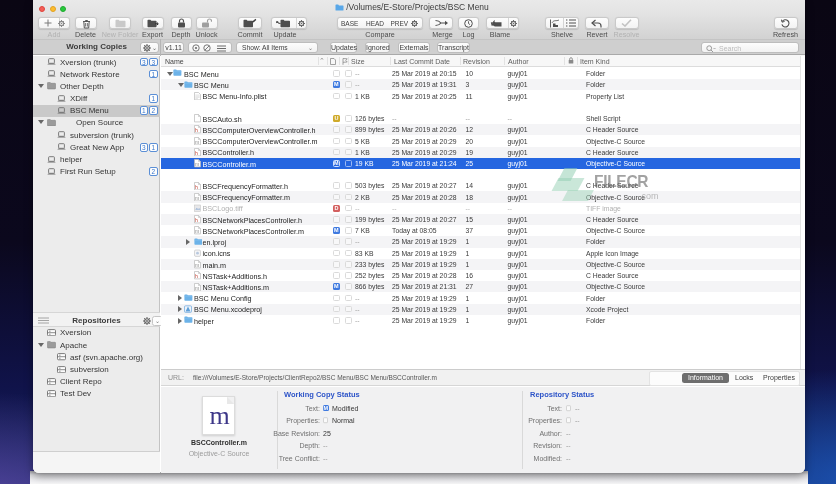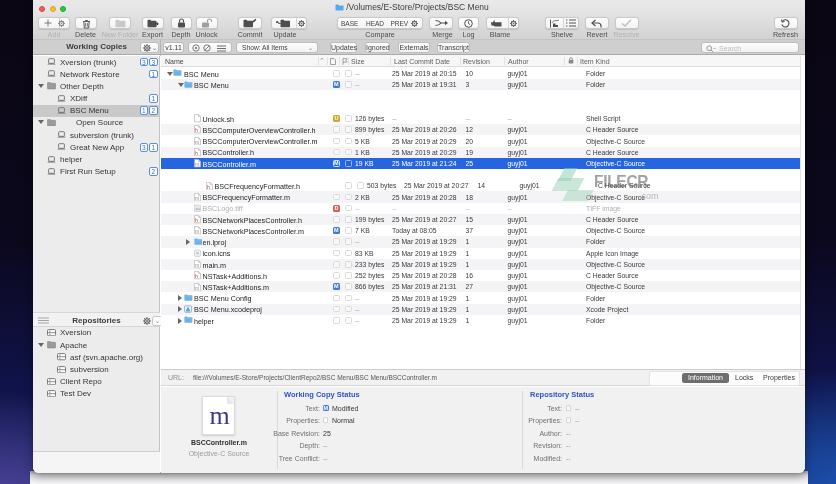--- a/index.html
+++ b/index.html
@@ -551,28 +551,46 @@
         </div>
         <div class="nm" style="left:33px;">BSC Menu</div>
         <div class="sbadge bM" style="left:172px;">M</div>
         <div class="cbox" style="left:184px;"></div>
         <div class="cell dash" style="left:194px;">--</div>
         <div class="cell" style="left:231px;">25 Mar 2019 at 19:31</div>
         <div class="cell" style="left:304.5px;">3</div>
         <div class="cell" style="left:346.5px;">guyj01</div>
         <div class="cell" style="left:425px;">Folder</div>
       </div>
+      <div class="lrow" style="top:22.44px;">
+        <div class="abs" style="left:32.5px;top:1.4px;">
+          <svg width="7" height="8.4" viewBox="0 0 7 8.4">
+            <path d="M0.5 0.5h4l2 2v5.4h-6z" fill="#fff" stroke="#b9b9b9" stroke-width="0.7"></path>
+            <g stroke="#c9c9c9" stroke-width="0.5">
+              <path d="M1.3 3h4.4M1.3 4.2h4.4M1.3 5.4h4.4M1.3 6.6h2.6"></path>
+            </g>
+          </svg>
+        </div>
+        <div class="nm" style="left:41.5px;">BSC Menu-Info.plist</div>
+        <div class="cbox" style="left:172px;"></div>
+        <div class="cbox" style="left:184px;"></div>
+        <div class="cell" style="left:194px;">1 KB</div>
+        <div class="cell" style="left:231px;">25 Mar 2019 at 20:25</div>
+        <div class="cell" style="left:304.5px;">11</div>
+        <div class="cell" style="left:346.5px;">guyj01</div>
+        <div class="cell" style="left:425px;">Property List</div>
+      </div>
       <div class="lrow" style="top:44.88px;">
         <div class="abs" style="left:32.5px;top:1.4px;">
           <svg width="7" height="8.4" viewBox="0 0 7 8.4">
             <path d="M0.5 0.5h4l2 2v5.4h-6z" fill="#fff" stroke="#b9b9b9" stroke-width="0.7"></path>
             <path d="M4.5 0.5v2h2" fill="none" stroke="#b9b9b9" stroke-width="0.6"></path>
           </svg>
         </div>
-        <div class="nm" style="left:41.5px;">Unlock.sh</div>
+        <div class="nm" style="left:41.5px;">BSCAuto.sh</div>
         <div class="sbadge bU" style="left:172px;">U</div>
         <div class="cbox" style="left:184px;"></div>
         <div class="cell" style="left:194px;">126 bytes</div>
         <div class="cell dash" style="left:231px;">--</div>
         <div class="cell dash" style="left:304.5px;">--</div>
         <div class="cell dash" style="left:346.5px;">--</div>
         <div class="cell" style="left:425px;">Shell Script</div>
       </div>
       <div class="lrow alt" style="top:56.1px;">
         <div class="abs" style="left:32.5px;top:1.4px;">
@@ -635,21 +653,21 @@
         </div>
         <div class="nm" style="left:41.5px;">BSCController.m</div>
         <div class="sbadge bM" style="left:172px;">M</div>
         <div class="cbox" style="left:184px;"></div>
         <div class="cell" style="left:194px;">19 KB</div>
         <div class="cell" style="left:231px;">25 Mar 2019 at 21:24</div>
         <div class="cell" style="left:304.5px;">25</div>
         <div class="cell" style="left:346.5px;">guyj01</div>
         <div class="cell" style="left:425px;">Objective-C Source</div>
       </div>
-      <div class="lrow" style="top:112.2px;margin-left:12px;">
+      <div class="lrow" style="top:112.2px;">
         <div class="abs" style="left:32.5px;top:1.4px;">
           <svg width="7" height="8.4" viewBox="0 0 7 8.4">
             <path d="M0.5 0.5h4l2 2v5.4h-6z" fill="#fff" stroke="#b9b9b9" stroke-width="0.7"></path>
             <path d="M4.5 0.5v2h2" fill="none" stroke="#b9b9b9" stroke-width="0.6"></path>
             <text x="1" y="7.2" font-size="5" fill="#c0392b" font-family="Liberation Sans">h</text>
           </svg>
         </div>
         <div class="nm" style="left:41.5px;">BSCFrequencyFormatter.h</div>
         <div class="cbox" style="left:172px;"></div>
         <div class="cbox" style="left:184px;"></div>

